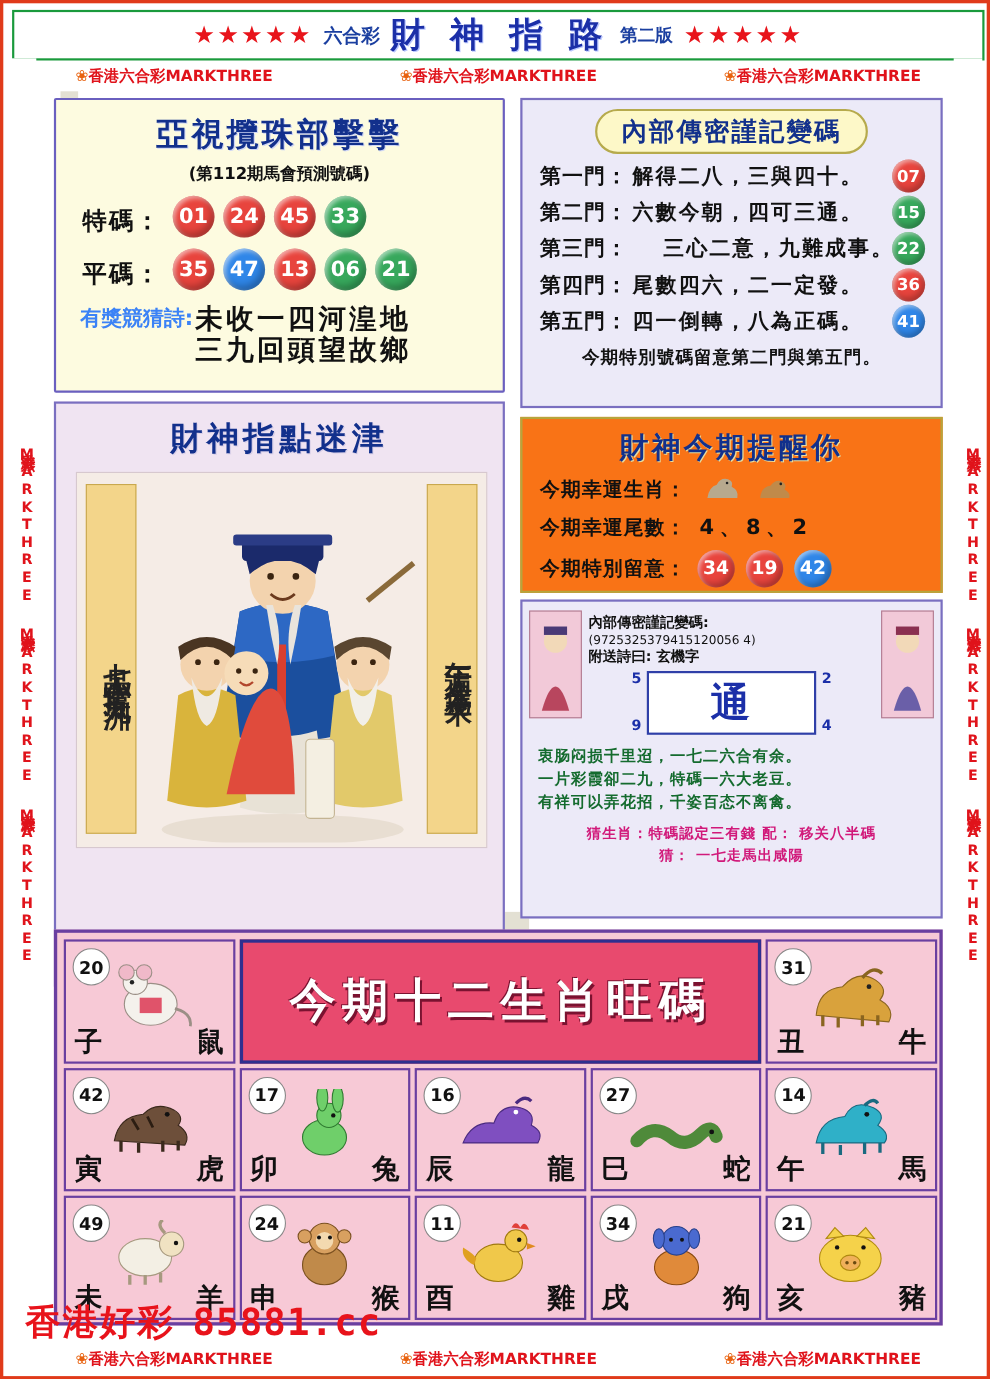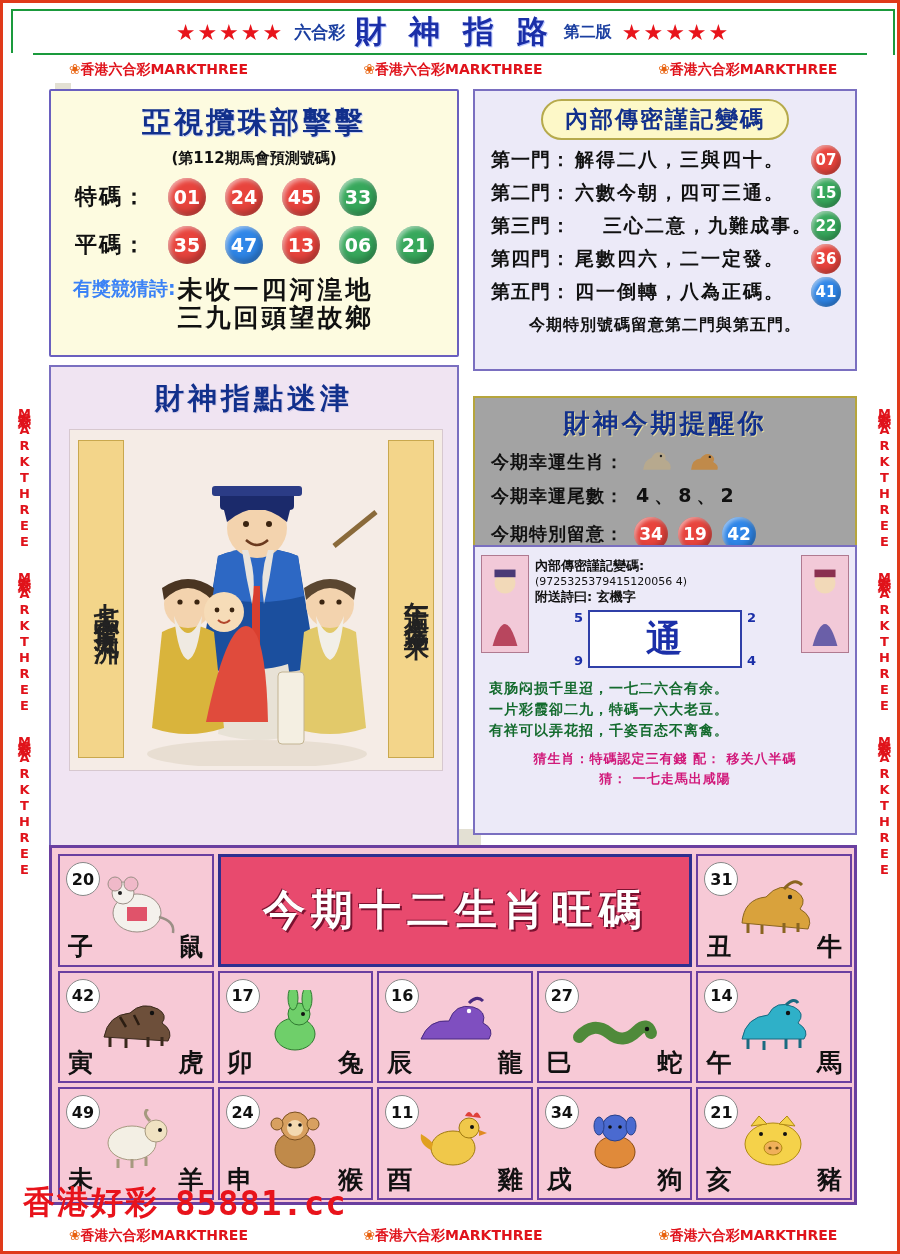--- a/index.html
+++ b/index.html
@@ -59,21 +59,21 @@
   .box-atv{
     left:12px;top:6px;width:410px;height:268px;
     background:#fdfbe0;border:2px solid #6a5fbf;border-radius:2px;
   }
   .atv-title{
     text-align:center;font-size:29px;font-weight:bold;color:#12308c;
     margin-top:12px;letter-spacing:3px;
     text-shadow:1px 1px 0 #cfd6f5;
   }
   .atv-sub{text-align:center;font-size:15px;color:#111;margin-top:6px;font-weight:bold;}
-  .row-ball{display:flex;align-items:center;margin:10px 0 0 24px;gap:11px;}
+  .row-ball{display:flex;align-items:flex-end;margin:10px 0 0 24px;}
   .row-label{font-size:22px;font-weight:bold;color:#111;letter-spacing:2px;margin-right:10px;}
   .ball{
     width:38px;height:38px;border-radius:50%;margin-right:8px;
     display:flex;align-items:center;justify-content:center;
     color:#fff;font-size:19px;font-weight:bold;
     box-shadow:inset -3px -4px 7px rgba(0,0,0,.28), inset 2px 2px 5px rgba(255,255,255,.6);
   }
   .b-red{background:#e8443d;}
   .b-blue{background:#2f86e8;}
   .b-green{background:#37a85c;}
@@ -123,22 +123,22 @@
   }
   .couplet-l{left:8px;}
   .couplet-r{right:8px;}
   .god-figure{position:absolute;left:58px;top:6px;width:258px;height:330px;}
   .god-bottom{
     position:absolute;left:0;bottom:16px;width:100%;text-align:center;
     font-size:22px;font-weight:bold;color:#111;letter-spacing:3px;
   }
   
   .box-remind{
-    left:436px;top:313px;width:384px;height:160px;
-    background:#a3a3a3;border:2px solid #b6a53c;
+    left:436px;top:296px;width:384px;height:160px;
+    background:#f97316;border:2px solid #b6a53c;
   }
   .remind-title{
     text-align:center;font-size:26px;font-weight:bold;color:#12308c;
     margin-top:8px;letter-spacing:3px;text-shadow:1px 1px 0 #e5dca0;
   }
   .rm-row{display:flex;align-items:center;margin:8px 0 0 16px;}
   .rm-label{font-size:18px;font-weight:bold;color:#111;letter-spacing:1px;}
   .rm-val{font-size:19px;font-weight:bold;color:#111;letter-spacing:5px;margin-left:12px;}
   .zodiac-mini{width:34px;height:26px;margin-left:14px;}
   .rm-ball{

